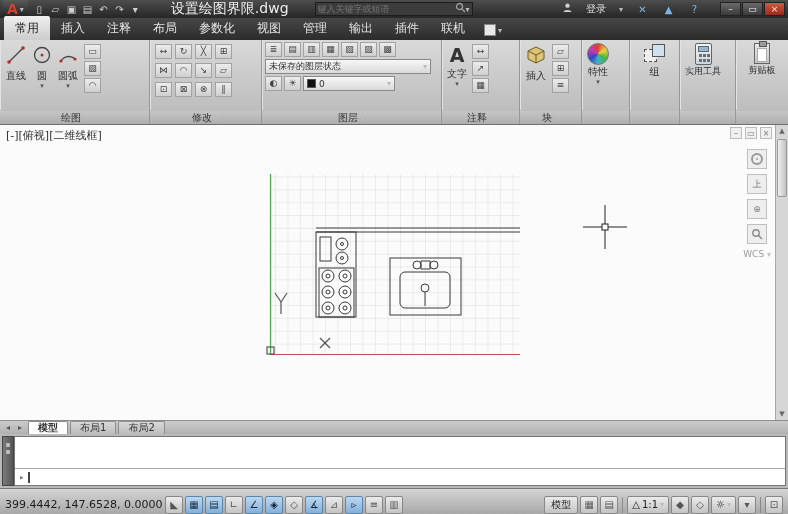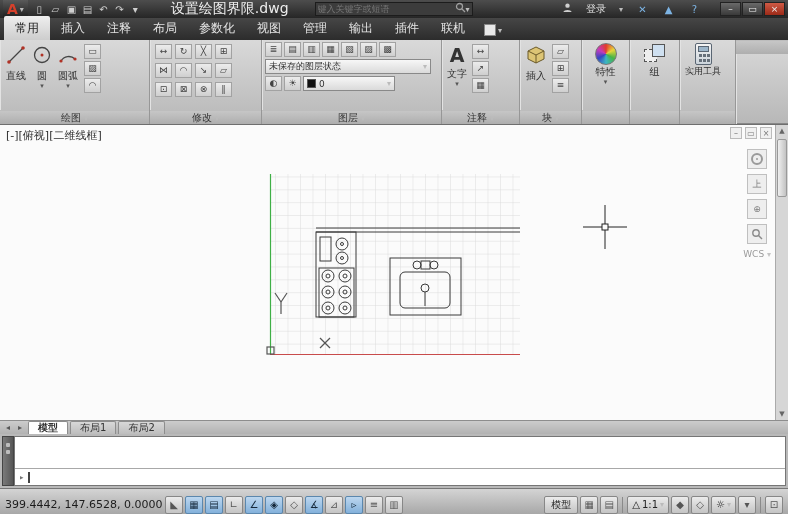--- a/index.html
+++ b/index.html
@@ -283,21 +283,21 @@
         <div class="scol">
           <span class="si">▱</span>
           <span class="si">⊞</span>
           <span class="si">≡</span>
         </div>
       </div>
       <div class="pfoot"><span>块</span> <span class="caret">▾</span></div>
     </div>
 
     <div class="panel" style="width:48px">
-      <div class="pbody" style="justify-content:center">
+      <div class="pbody" style="justify-content:flex-start">
         <div class="bb">
           <span class="wheel"></span>
           <span class="lbl">特性</span>
           <span class="bcaret">▾</span>
         </div>
       </div>
       <div class="pfoot"></div>
     </div>
 
     <div class="panel" style="width:50px">
@@ -314,20 +314,26 @@
       <div class="pbody" style="justify-content:flex-start">
         <div class="bb">
           <span class="calcic"></span>
           <span class="lbl" style="font-size:9px">实用工具</span>
         </div>
       </div>
       <div class="pfoot"></div>
     </div>
 
     <div class="panel" style="width:52px; border-right:none">
+      <div class="pbody" style="justify-content:center">
+        <div class="bb">
+          <span class="clipic"></span>
+          <span class="lbl" style="font-size:9px">剪贴板</span>
+        </div>
+      </div>
       <div class="pfoot"></div>
     </div>
   </div>
 
   <div class="canvas">
 
     <svg width="788" height="296" style="position:absolute;left:0;top:0">
       <defs>
         <pattern id="grid" width="12.5" height="12.86" patternUnits="userSpaceOnUse">
           <path d="M12.5 0 H0 V12.86" fill="none" stroke="#dcdcdc" stroke-width="1"></path>

